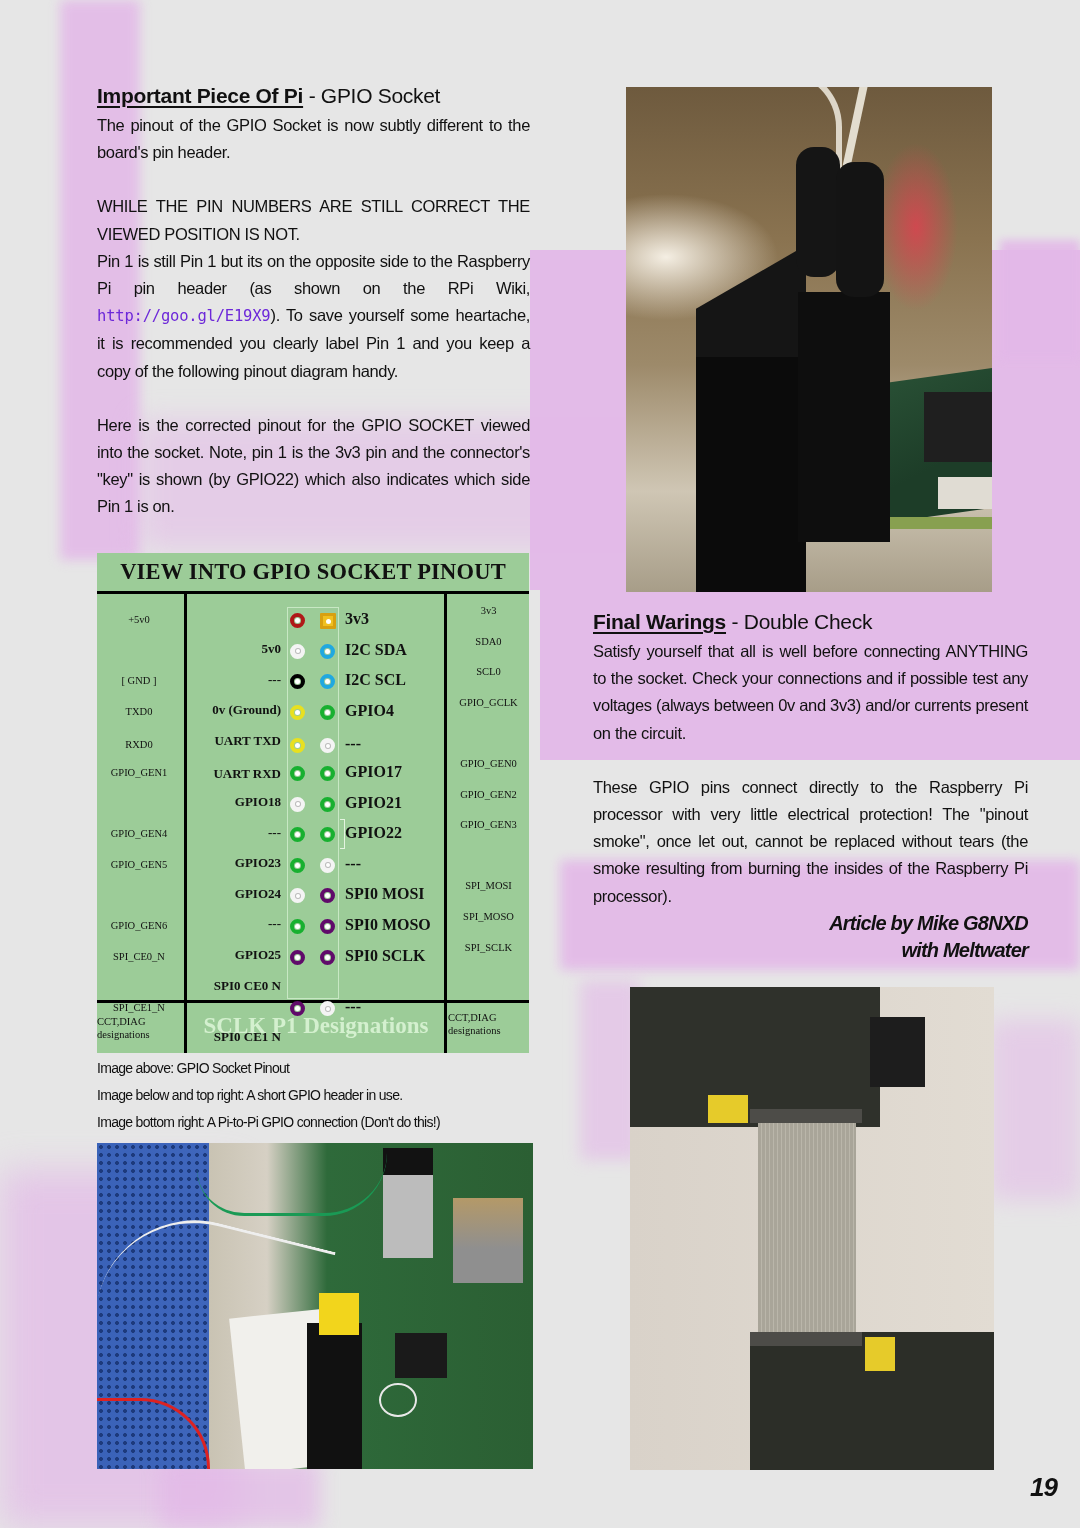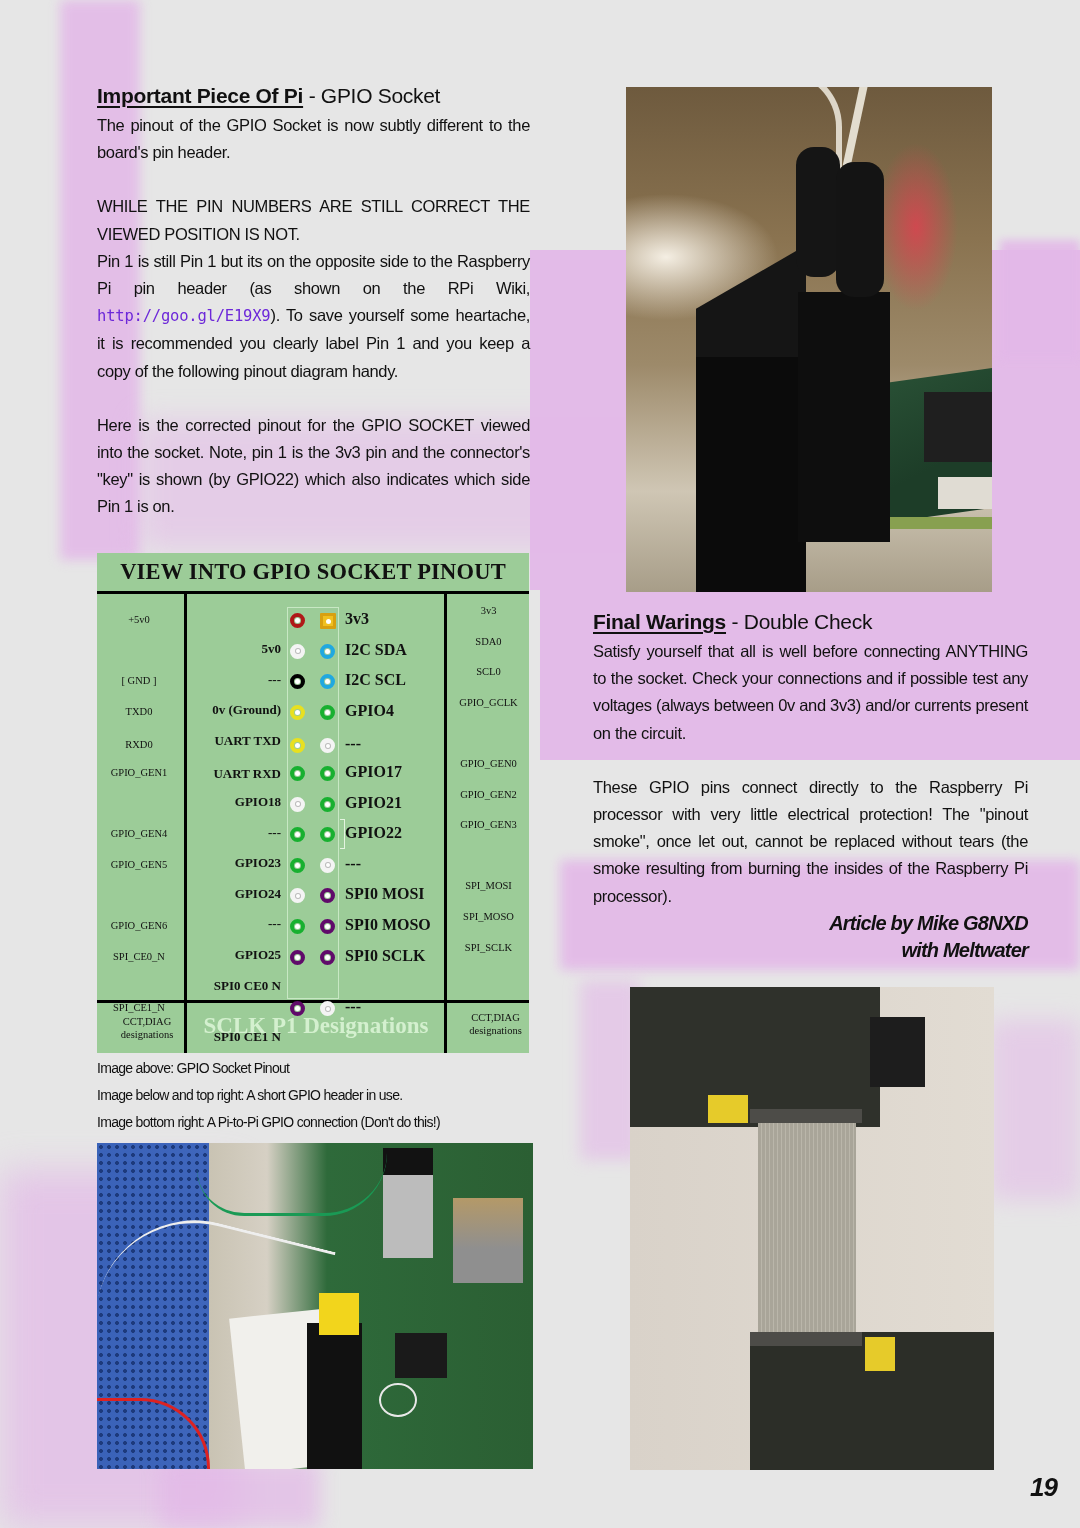--- a/index.html
+++ b/index.html
@@ -67,21 +67,21 @@
     margin: -2.5px 0 0 -2.5px; border-radius: 50%; background: #fff;
   }
   .pin.l { left: 193px; }
   .pin.r { left: 223px; }
   .pin.sq { border-radius: 1px; border-width: 3px; width: 16px; height: 16px; }
   .pin.sq::after { border-radius: 50%; }
   .pin.nc { border-width: 2px; }
   .pin.nc::after { width: 4px; height: 4px; margin: -2px 0 0 -2px; box-shadow: 0 0 0 1px #bbb; }
 
   .pinout .foot-l, .pinout .foot-r {
-    position: absolute; top: 462px; font-size: 10.5px; text-align: center; line-height: 13px; padding-left: 7px;
+    position: absolute; top: 462px; font-size: 10.5px; text-align: left; line-height: 13px;
   }
   .pinout .foot-l { left: 0; width: 86px; }
   .pinout .foot-r { left: 351px; width: 81px; top: 458px; }
   .pinout .foot-c {
     position: absolute; left: 90px; width: 258px; top: 460px; text-align: center;
     font-size: 23px; font-weight: bold; color: #d4f0cf;
   }
 
   .captions { position: absolute; left: 97px; top: 1055px; width: 440px; }
   .captions div {

